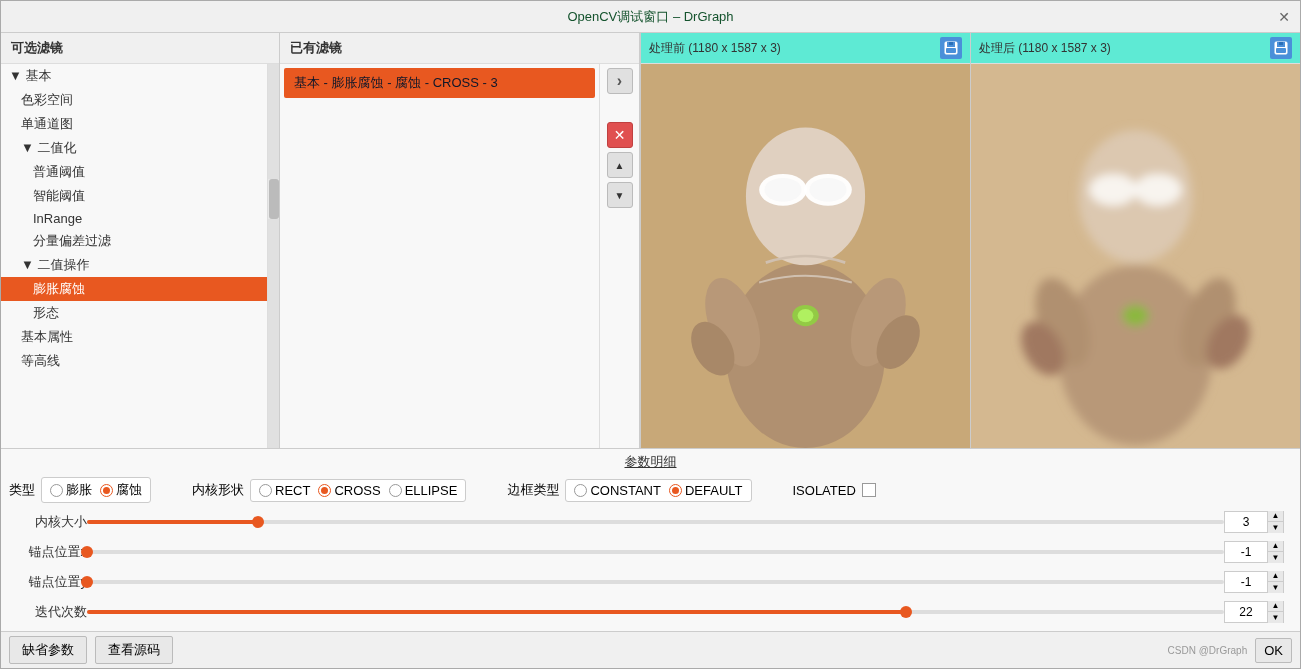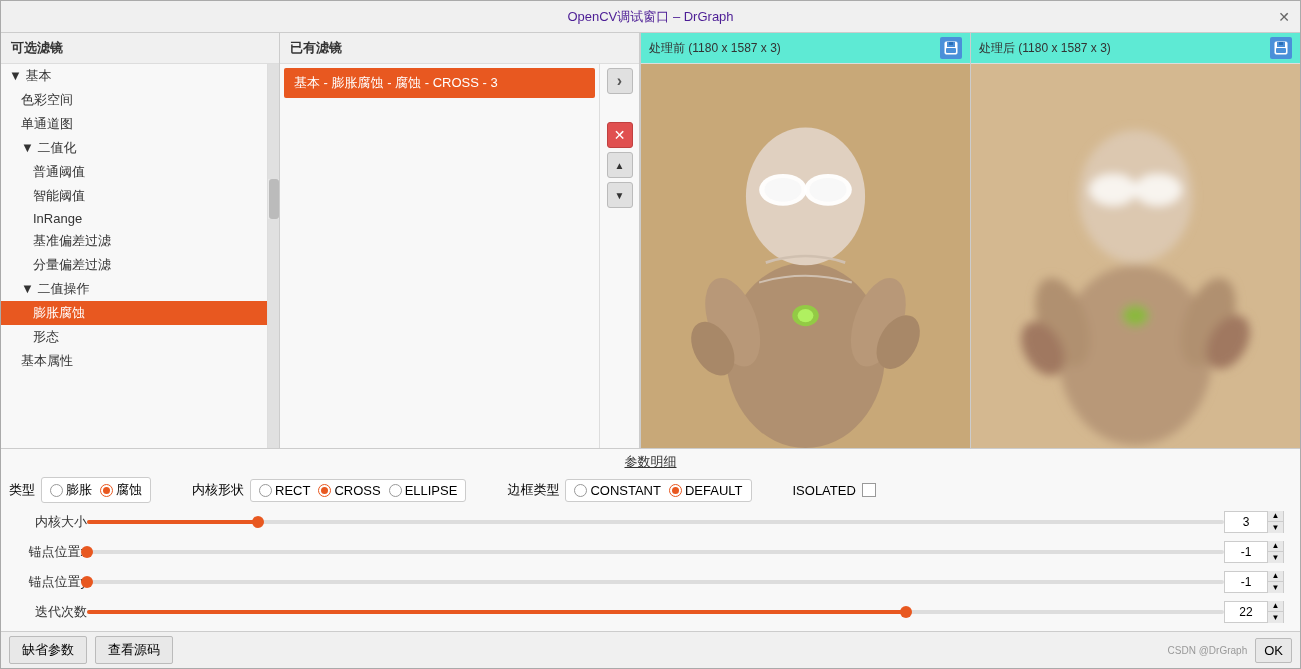--- a/index.html
+++ b/index.html
@@ -25,21 +25,21 @@
       padding: 6px 8px;
       display: flex;
       align-items: center;
       justify-content: space-between;
       height: 32px;
     }
     .title-bar-title {
       flex: 1;
       text-align: center;
       font-size: 13px;
-      color: #4c1d95;
+      color: #14532d;
     }
     .title-bar-close {
       width: 16px;
       height: 16px;
       cursor: pointer;
       display: flex;
       align-items: center;
       justify-content: center;
       color: #666;
       font-size: 14px;
@@ -93,21 +93,21 @@
       border-bottom: 1px solid #ddd;
     }
     .filter-list {
       flex: 1;
       padding: 4px;
       overflow-y: auto;
     }
     .filter-item {
       padding: 6px 10px;
       background: #e85820;
-      color: #ffffff;
+      color: #0f172a;
       border-radius: 2px;
       margin-bottom: 16px;
       font-size: 13px;
       cursor: pointer;
     }
     .middle-split {
       display: flex;
       flex: 1;
       overflow: hidden;
     }
@@ -408,26 +408,26 @@
       <div class="panel-header">可选滤镜</div>
       <div style="display:flex;flex:1;overflow:hidden;">
         <div class="tree-container" id="tree-container">
         <div class="tree-item ">▼  基本</div>
             <div class="tree-item indent1">色彩空间</div>
             <div class="tree-item indent1">单通道图</div>
             <div class="tree-item indent1">▼  二值化</div>
             <div class="tree-item indent2">普通阈值</div>
             <div class="tree-item indent2">智能阈值</div>
             <div class="tree-item indent2">InRange</div>
-            <div class="tree-item indent2">基准偏差过滤</div>
             <div class="tree-item indent2">分量偏差过滤</div>
             <div class="tree-item indent1">▼  二值操作</div>
             <div class="tree-item indent2 selected">膨胀腐蚀</div>
             <div class="tree-item indent2">形态</div>
             <div class="tree-item indent1">基本属性</div>
+            <div class="tree-item indent1">等高线</div>
           </div>
         <div style="width:12px;background:#e8e8e8;border-left:1px solid #ddd;display:flex;flex-direction:column;">
           <div style="flex:1;background:#e0e0e0;"></div>
           <div style="height:40px;background:#bbb;border-radius:3px;width:10px;margin:0 1px;"></div>
           <div style="flex:2;background:#e0e0e0;"></div>
         </div>
       </div>
     </div>
 
     <div class="middle-panel">

